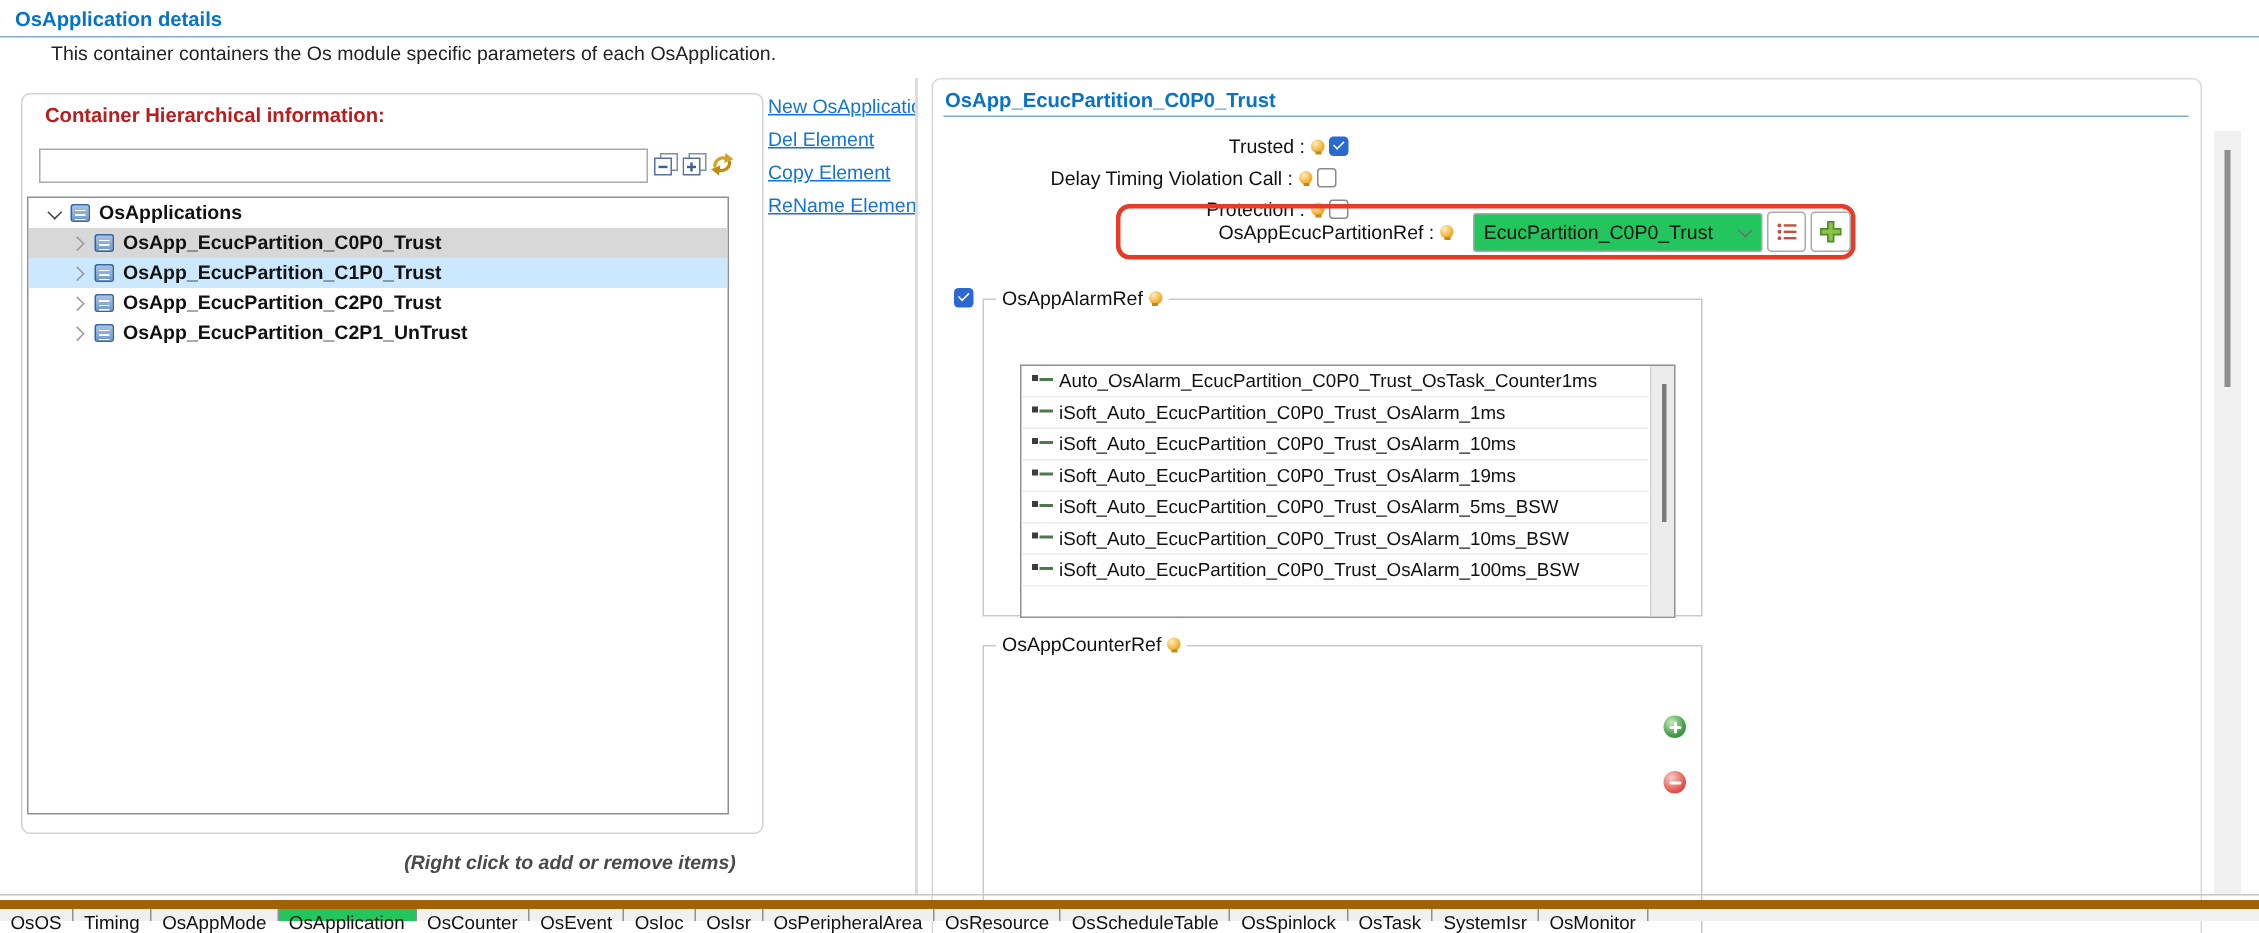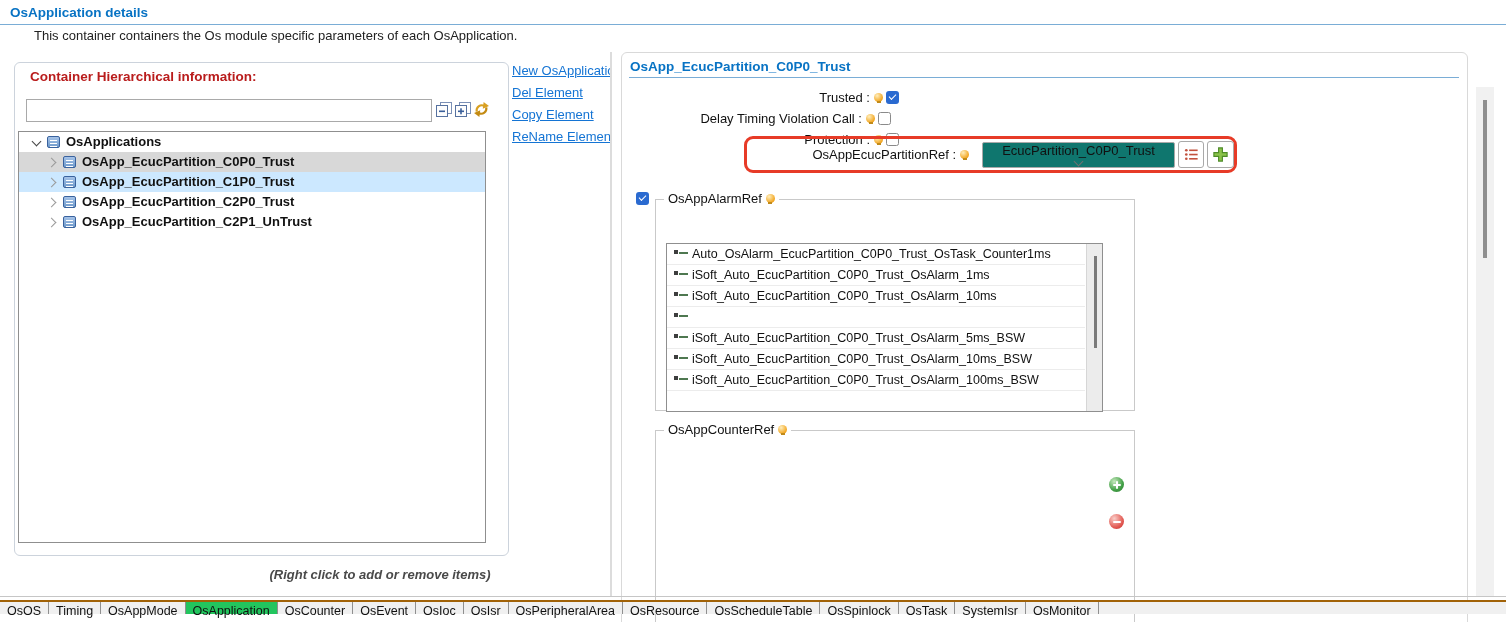--- a/index.html
+++ b/index.html
@@ -61,35 +61,35 @@
                   border-left:1.7px solid #fff; border-bottom:1.7px solid #fff; transform:rotate(-45deg); }
   .cb.off { background:#fff; border:1px solid #8a8a8a; border-radius:2.5px; }
   .gap4 { width:4px; flex:0 0 4px; } .gap3 { width:3px; flex:0 0 3px; }
 
   .row-trusted   { left:621px; top:89px;  }
   .row-delay     { left:589px; top:110px;margin-left:24px; }
   .row-protect   { left:621px; top:131px; }
 
   .refbox { left:744px; top:136px; width:493px; height:37px; border:3px solid #e73b27; border-radius:9px; display:flex; align-items:center; }
   .refbox .param-label { width:213px; }
-  .combo { margin-left:13px; width:196px; height:26px; border:1px solid #a9a9a9; border-radius:2px; background:#0f766e;
-           display:flex; align-items:center; padding:0 6px; cursor:pointer;flex-direction:column; }
+  .combo { margin-left:13px; width:196px; height:26px; border:1px solid #a9a9a9; border-radius:2px; background:#22c55e;
+           display:flex; align-items:center; padding:0 6px; cursor:pointer; }
   .combo-text { flex:1; font-size:13px; color:#111; white-space:nowrap; overflow:hidden; }
   .combo-chev { width:8px; height:8px; position:relative; flex:0 0 8px; }
   .combo-chev::before { content:""; position:absolute; width:6px; height:6px; border-right:1.4px solid #707070; border-bottom:1.4px solid #707070; transform:rotate(45deg); top:-1px; left:0; }
   .sq-btn { margin-left:3px; width:27px; height:27px; border:1px solid #a9a9a9; border-radius:3px; background:#fff;
             display:flex; align-items:center; justify-content:center; cursor:pointer; padding:0; }
 
   .group { border:1px solid #c9c9c9; }
   .grp-alarm   { left:655px; top:199px; width:480px; height:212px; }
   .grp-counter { left:655px; top:430px; width:480px; height:230px; }
   .legend { position:absolute; top:-9px; left:8px; background:#fff; padding:0 4px; display:flex; align-items:center; gap:4px; font-size:13px; color:#111; }
   .cb-alarm   { left:636px; top:192px; }
 
-  .list { border:1px solid #8f8f8f; background:#fff; overflow:hidden; padding-right:17px; position:relative; }
+  .list { border:1px solid #8f8f8f; background:#fff; overflow:hidden; padding-right:17px; position:relative;margin-left:14px; }
   .list-alarm   { left:666px; top:227px; width:437px; height:169px; }
   .li-row { height:21px; line-height:20px; display:flex; align-items:center; border-bottom:1px solid #ececec;
             padding-left:7px; font-size:12.5px; color:#111; white-space:nowrap; }
   .ref-icon { position:relative; width:14px; height:10px; display:inline-block; flex:0 0 14px; margin-right:4px; }
   .ref-icon::before { content:""; position:absolute; left:0; top:1px; width:4px; height:4px; background:#3d3d3d; }
   .ref-icon::after  { content:""; position:absolute; left:5px; top:2.5px; width:9px; height:2px; background:#4e7850; }
   .sb-col { position:absolute; right:0; top:0; bottom:0; width:16px; background:#ececec; border-left:1px solid #d6d6d6; }
   .sb-thumb { position:absolute; left:7px; width:3px; background:#7a7a7a; }
 
   .orb { width:15px; height:15px; border-radius:50%; position:relative; cursor:pointer; }
@@ -99,21 +99,21 @@
   .orb.red { background:radial-gradient(circle at 35% 30%,#f9cdc8,#e35d56 60%,#c62828); }
   .orb-alarm-add   { left:1109px; top:292px; }
   .orb-alarm-del   { left:1109px; top:314px; }
 
   
   .vscroll-track { left:1476px; top:87px; width:18px; height:509px; background:#f1f1f1; }
   .vscroll-thumb { left:1483px; top:100px; width:4px; height:158px; background:#8f8f8f; }
 
   
   .bottom-rule { left:0; top:596px; width:1506px; height:1px; background:#c6c6c6; }
-  .tabbar { left:0; top:600px; width:1506px; height:14px; background:#f0f0f0; border-top:2px solid #a16207; display:flex;text-align:center; }
+  .tabbar { left:0; top:600px; width:1506px; height:14px; background:#f0f0f0; border-top:6px solid #a16207; display:flex;text-align:center; }
   .tab { padding:2px 7px 0 7px; border-right:1px solid #8f8f8f; font-size:12.5px; color:#111; white-space:nowrap; cursor:pointer; }
   .tab.active { background:#22c55e; }
   .tab-fill { flex:1; }
 </style>
 </head>
 <body>
 
 <div id="screen">
 
   
@@ -260,20 +260,21 @@
     <div class="li-row">
         <span class="ref-icon"></span>
         <span>iSoft_Auto_EcucPartition_C0P0_Trust_OsAlarm_1ms</span>
       </div>
     <div class="li-row">
         <span class="ref-icon"></span>
         <span>iSoft_Auto_EcucPartition_C0P0_Trust_OsAlarm_10ms</span>
       </div>
     <div class="li-row">
         <span class="ref-icon"></span>
+        <span>iSoft_Auto_EcucPartition_C0P0_Trust_OsAlarm_19ms</span>
       </div>
     <div class="li-row">
         <span class="ref-icon"></span>
         <span>iSoft_Auto_EcucPartition_C0P0_Trust_OsAlarm_5ms_BSW</span>
       </div>
     <div class="li-row">
         <span class="ref-icon"></span>
         <span>iSoft_Auto_EcucPartition_C0P0_Trust_OsAlarm_10ms_BSW</span>
       </div>
     <div class="li-row">

